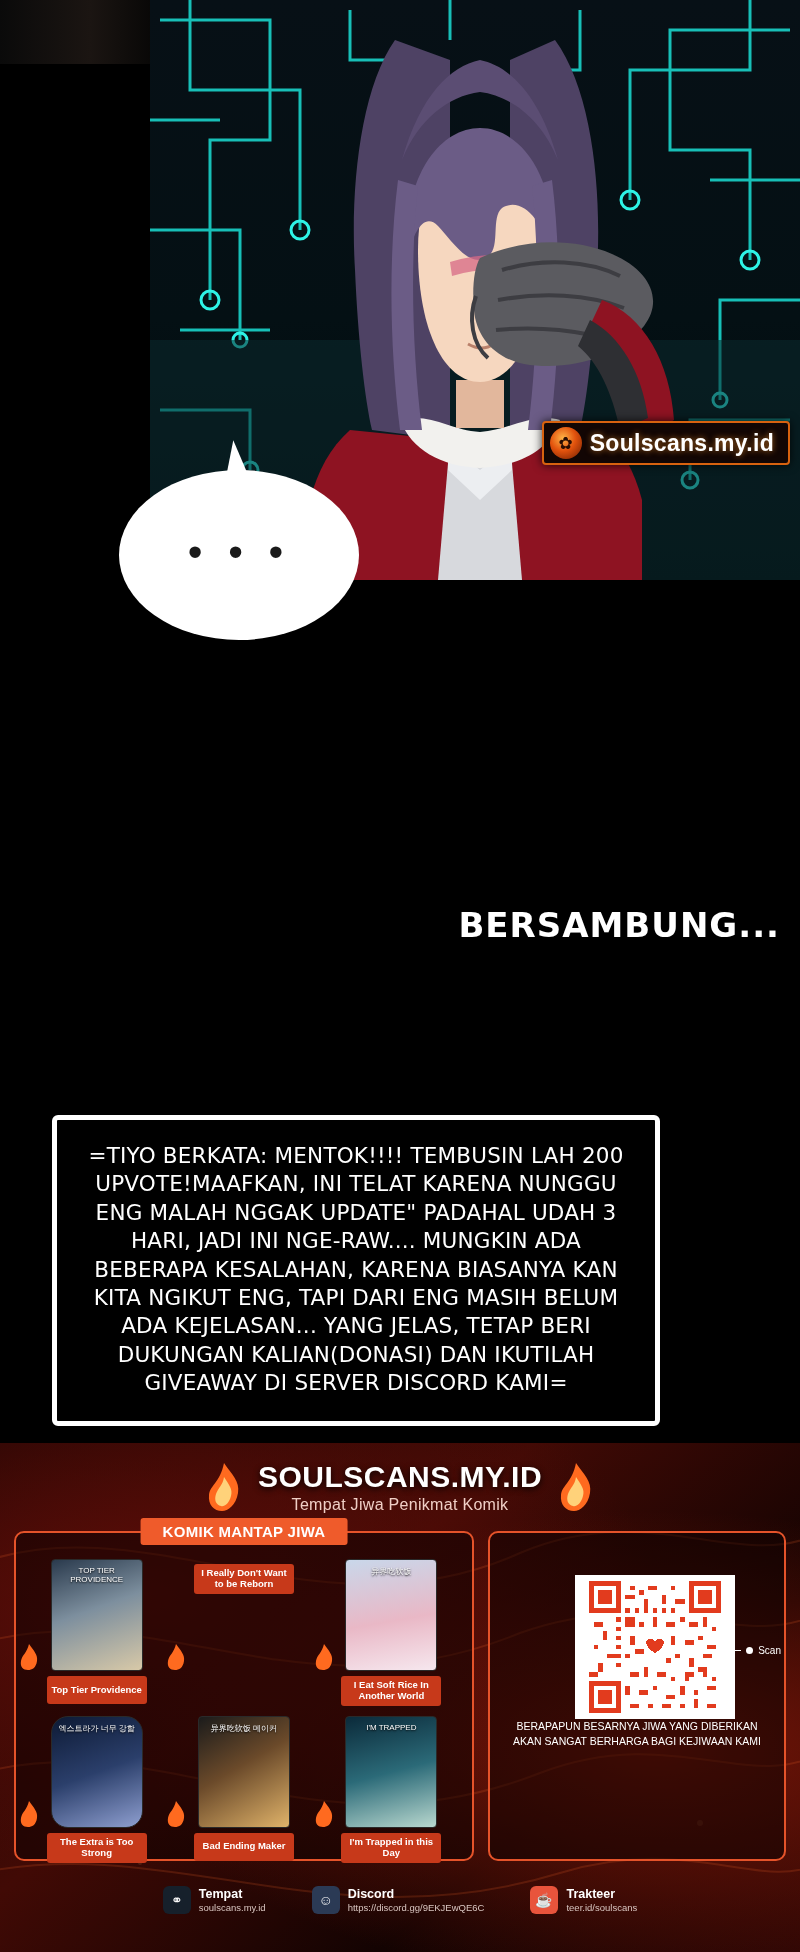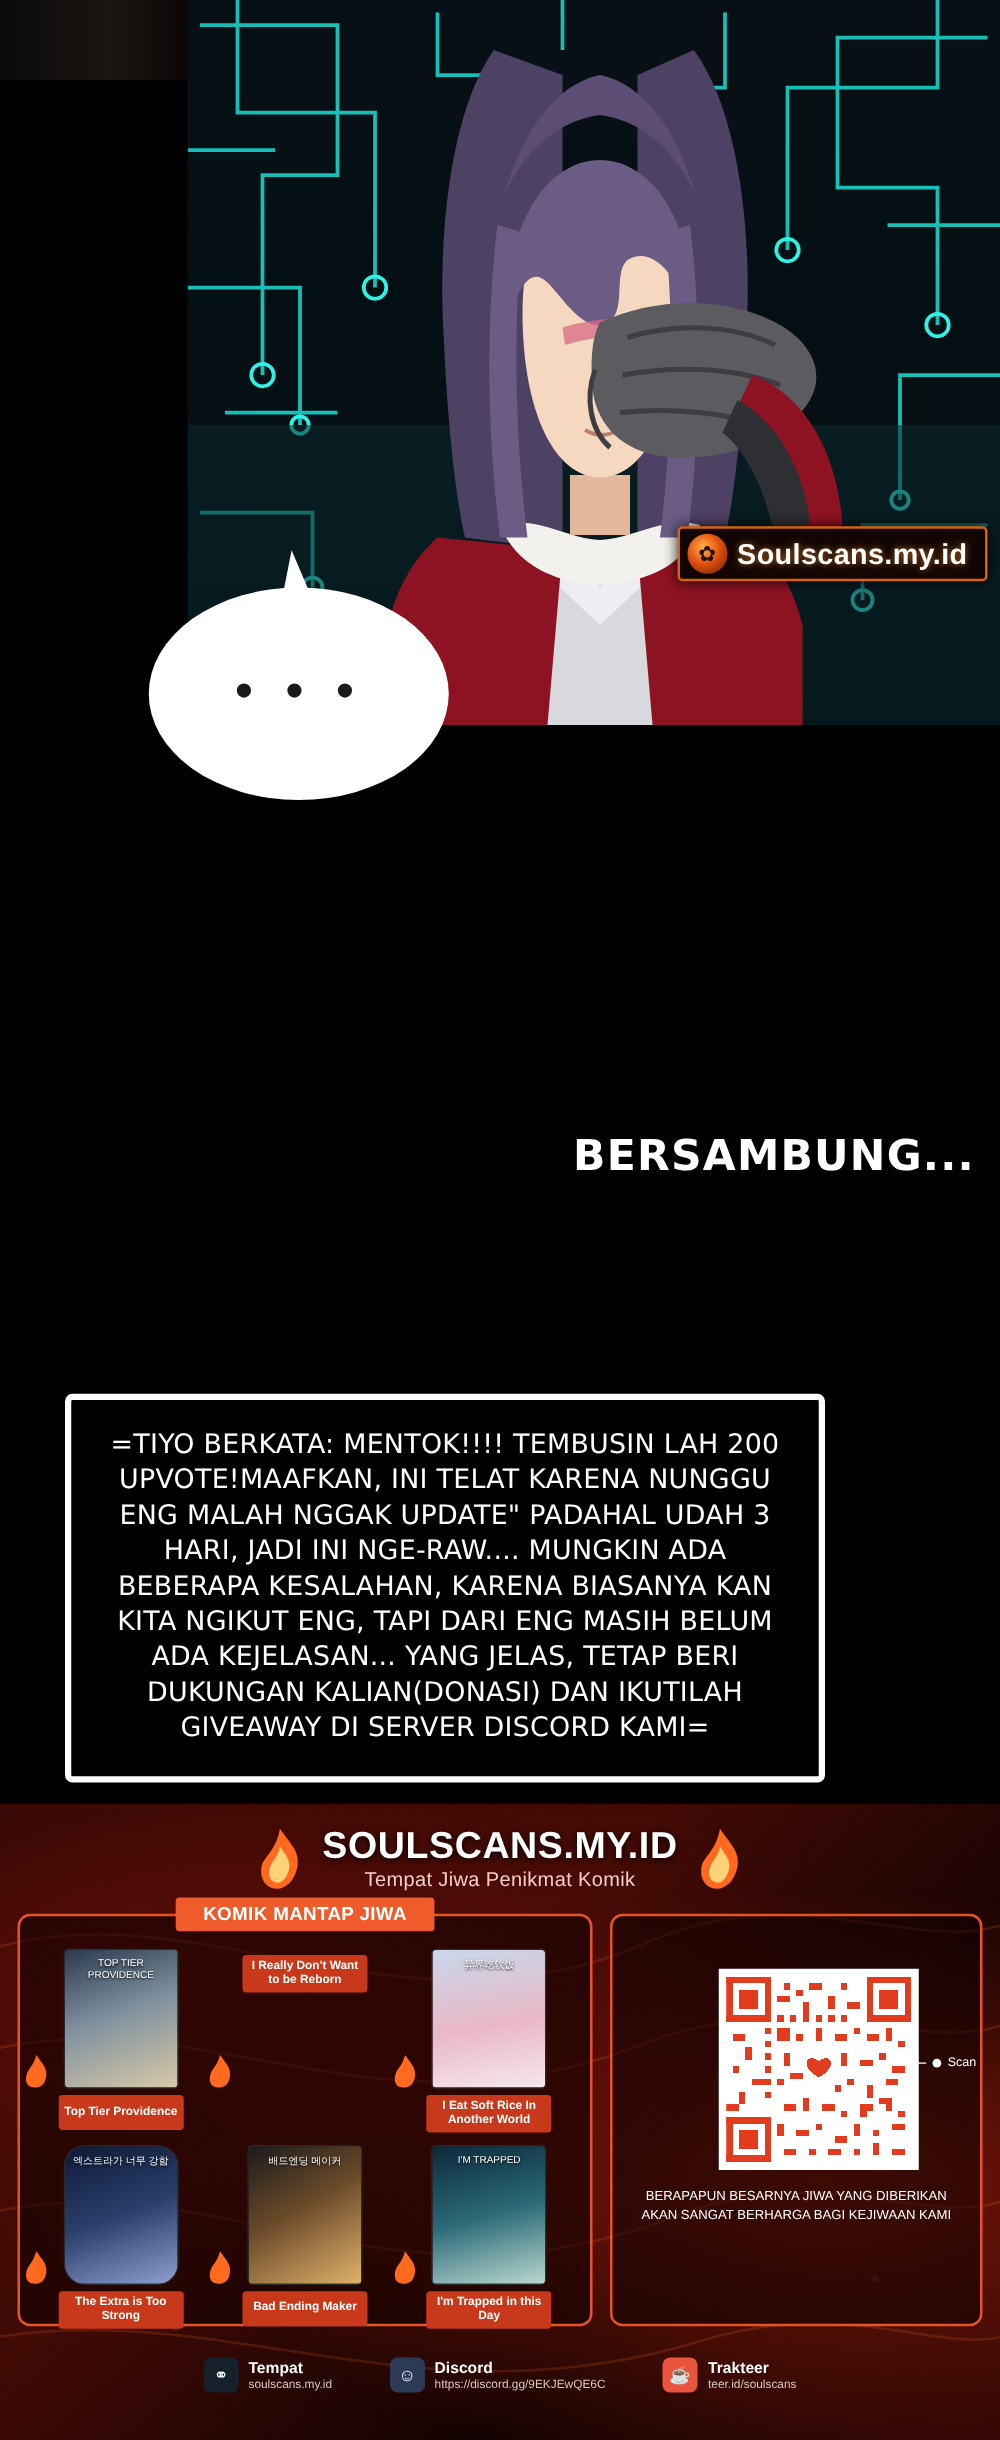--- a/index.html
+++ b/index.html
@@ -221,37 +221,36 @@
     left: -8px; top: 84px;
     width: 22px; height: 28px;
   }
 
   .right-title {
     color: #fff; font-size: 14.5px; font-weight: bold; text-align: center;
     line-height: 1.25; letter-spacing: .2px;
   }
   .qr-wrap {
     margin-top: 12px;
-    width: 160px; height: 161px;
+    width: 160px; height: 144px;
     background: #fff;
     padding: 6px;
     position: relative;
     margin-left: 36px;
   }
   .qr { width: 100%; height: 100%; }
   .scan-tag {
     position: absolute;
     right: -46px; top: 70px;
     display: flex; align-items: center; gap: 5px;
     color: #fff; font-size: 10px;
   }
   .scan-dot { width: 7px; height: 7px; border-radius: 50%; background: #fff; }
   .scan-line { width: 14px; height: 1px; background: #fff; }
   .right-note {
-    margin-top: 14px;
     color: #ffffff; font-size: 10.5px; text-align: center; line-height: 1.4;
   }
 
   .promo-foot {
     position: relative;
     height: 78px;
     display: flex; align-items: center; justify-content: center;
     gap: 46px;
   }
   .foot-item { display: flex; align-items: center; gap: 8px; }
@@ -450,21 +449,21 @@
               <span class="tt">엑스트라가 너무 강함</span>
             </div>
             <svg class="mini-flame" viewBox="0 0 22 28">
                 <path d="M11 1 C16 8 20 12 19 18 C18 25 14 27 10 27 C5 27 2 24 3 18 C4 12 9 10 11 1 Z" fill="#ff6a1f"></path>
               </svg>
             <div class="label">The Extra is Too Strong</div>
           </div>
 
           <div class="thumb-cell">
             <div class="thumb" style="background:linear-gradient(150deg,#1b1b1b,#6b4a2a 45%,#e0b36a);">
-              <span class="tt">배드엔딩 메이커</span>
+              <span class="tt">异界吃软饭 메이커</span>
             </div>
             <svg class="mini-flame" viewBox="0 0 22 28">
                 <path d="M11 1 C16 8 20 12 19 18 C18 25 14 27 10 27 C5 27 2 24 3 18 C4 12 9 10 11 1 Z" fill="#ff6a1f"></path>
               </svg>
             <div class="label">Bad Ending Maker</div>
           </div>
 
           <div class="thumb-cell">
             <div class="thumb" style="background:linear-gradient(165deg,#0b2a3a,#2b6a78 50%,#b9d8cf);">
               <span class="tt">I'M TRAPPED</span>

